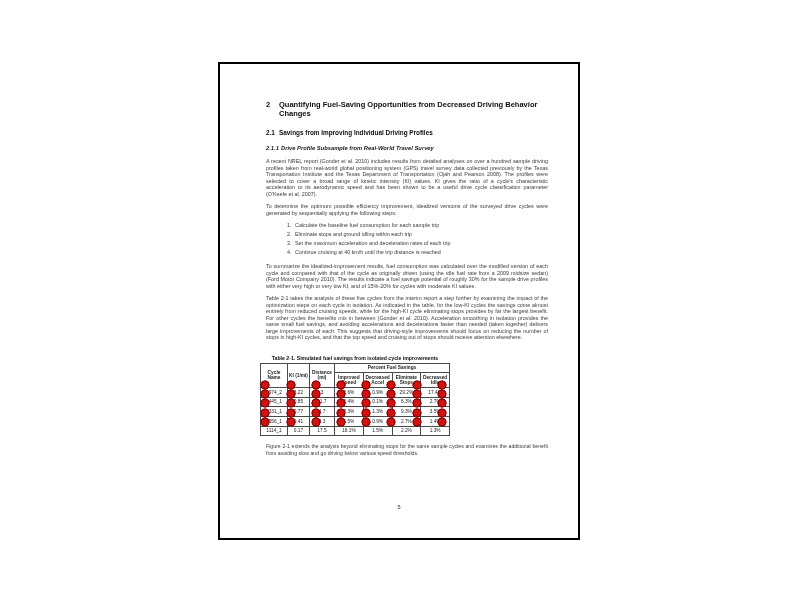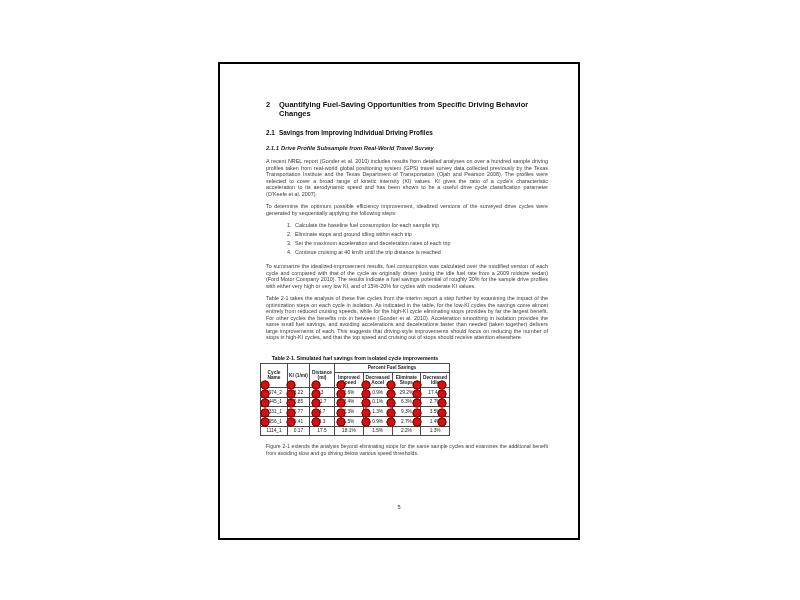--- a/index.html
+++ b/index.html
@@ -41,21 +41,21 @@
 </style>
 </head>
 <body>
 
 <div class="canvas">
   <div class="page">
     <div class="content">
 
       <div class="h1">
         <span class="h1num">2</span>
-        <span class="h1text">Quantifying Fuel-Saving Opportunities from Specific Driving Behavior Changes</span>
+        <span class="h1text">Quantifying Fuel-Saving Opportunities from Decreased Driving Behavior Changes</span>
       </div>
 
       <div class="h2">
         <span class="h2num">2.1</span>
         <span>Savings from Improving Individual Driving Profiles</span>
       </div>
 
       <div class="h3">
         <span class="h3num">2.1.1</span>
         <span>Drive Profile Subsample from Real-World Travel Survey</span>

